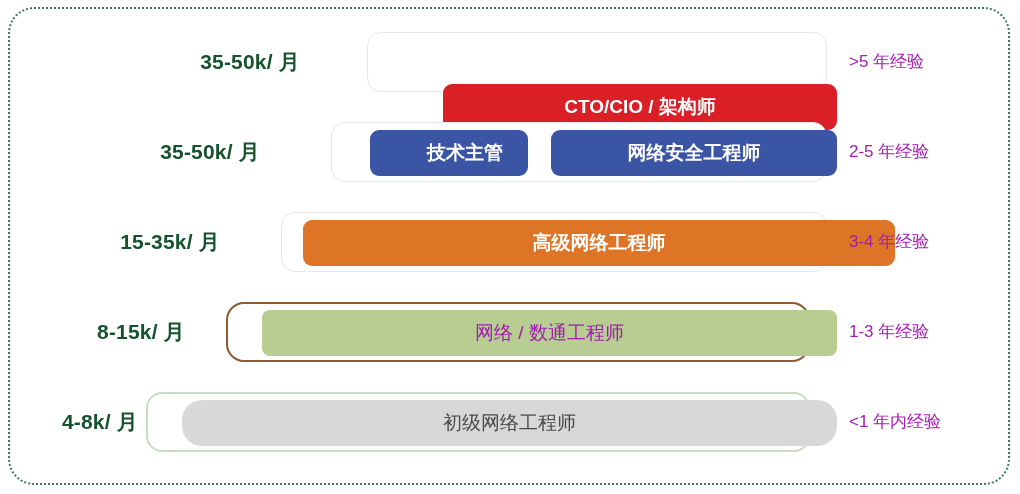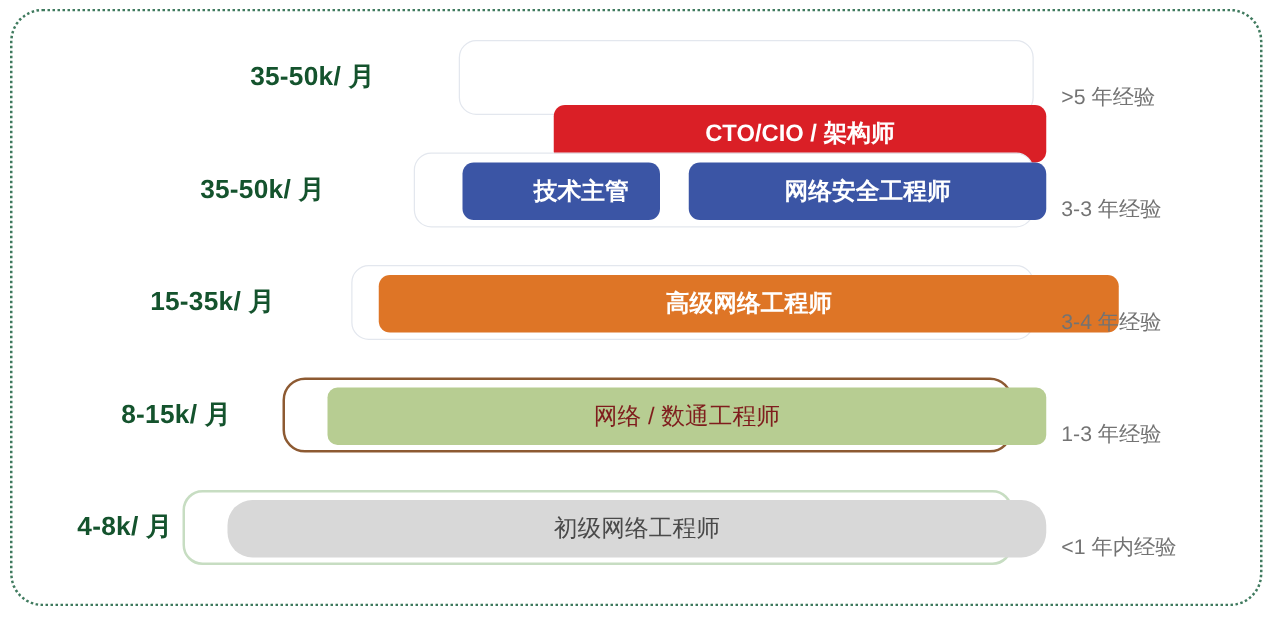--- a/index.html
+++ b/index.html
@@ -81,31 +81,31 @@
     align-items: center;
     justify-content: center;
     font-size: 19px;
     font-weight: bold;
     white-space: nowrap;
     color: #ffffff;
   }
   .bar.red      { background: #da1f26; margin-top: 44px; }
   .bar.blue     { background: #3b55a5; }
   .bar.orange   { background: #de7526; }
-  .bar.green    { background: #b7cd92; color: #7f1d1d; font-weight: normal; border-radius: 8px; }
+  .bar.green    { background: #b7cd92; color: #a21caf; font-weight: normal; border-radius: 8px; }
   .bar.grey     { background: #d8d8d8; color: #4a4a4a; font-weight: normal; border-radius: 20px; }
 
   
   .exp {
     position: absolute;
-    top: 16px;
+    top: 0;
     height: 72px;
     line-height: 72px;
     font-size: 17px;
-    color: #737373;
+    color: #a21caf;
     white-space: nowrap;
   }
 </style>
 </head>
 <body>
 
 <div id="stage">
 
   <div class="dotted-frame"></div>
 
@@ -114,21 +114,21 @@
     <div class="capsule" style="left:367px; width:460px;"></div>
     <div class="bar red" style="left:443px; width:394px;">CTO/CIO / 架构师</div>
     <div class="exp" style="left:849px;">&gt;5 年经验</div>
   </div>
 
   <div class="row" style="top:116px;">
     <div class="salary" style="left:60px; width:200px;">35-50k/ 月</div>
     <div class="capsule" style="left:331px; width:496px;"></div>
     <div class="bar blue" style="left:370px; width:158px;padding-left:32px;">技术主管</div>
     <div class="bar blue" style="left:551px; width:286px;">网络安全工程师</div>
-    <div class="exp" style="left:849px;">3-3 年经验</div>
+    <div class="exp" style="left:849px;">2-5 年经验</div>
   </div>
 
   <div class="row" style="top:206px;">
     <div class="salary" style="left:20px; width:200px;">15-35k/ 月</div>
     <div class="capsule" style="left:281px; width:546px;"></div>
     <div class="bar orange" style="left:303px; width:592px;">高级网络工程师</div>
     <div class="exp" style="left:849px;">3-4 年经验</div>
   </div>
 
   <div class="row" style="top:296px;">

